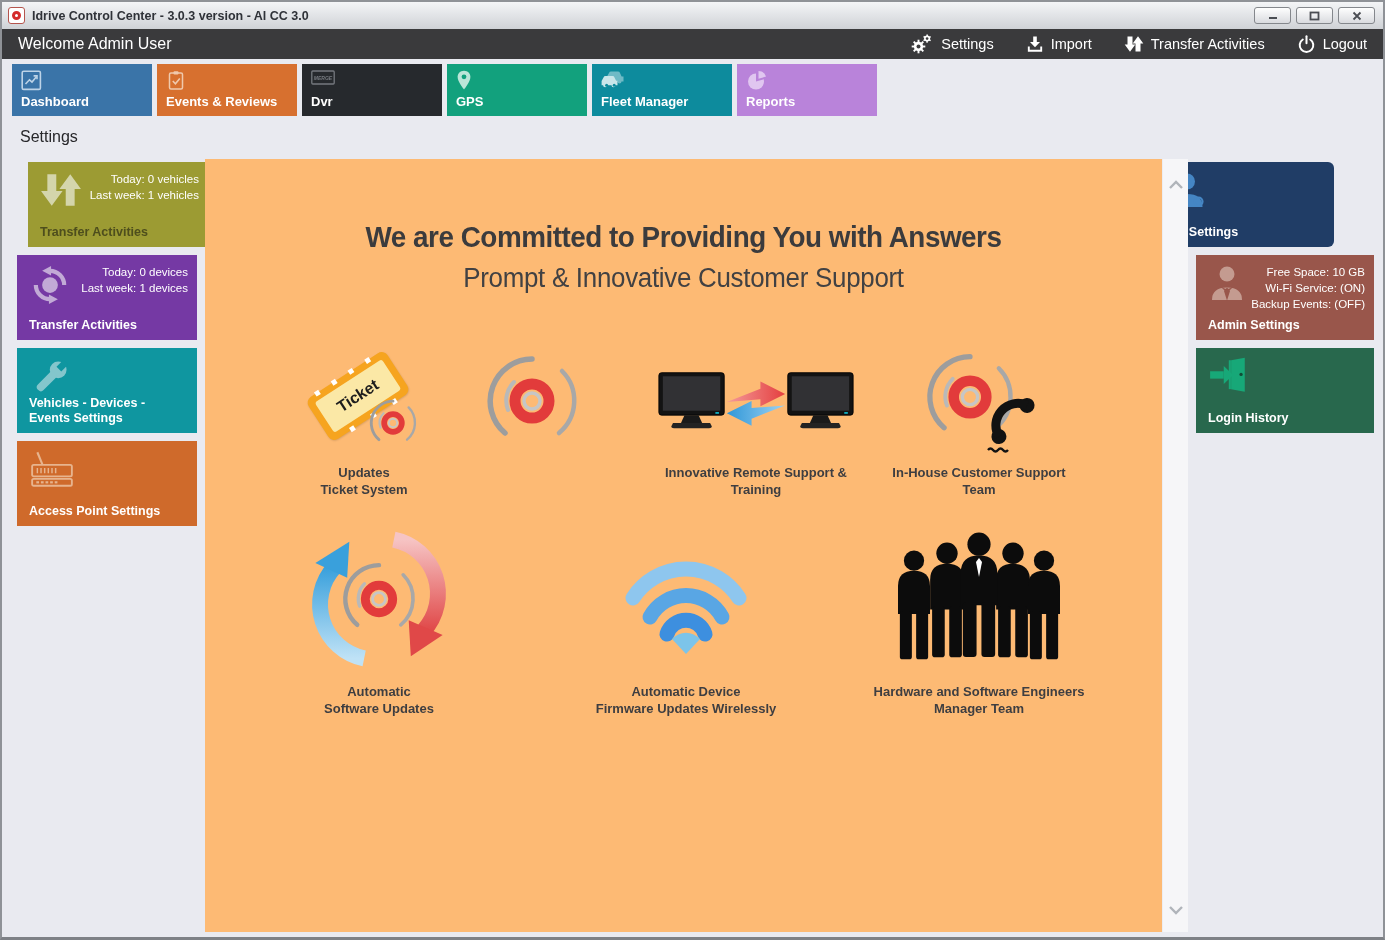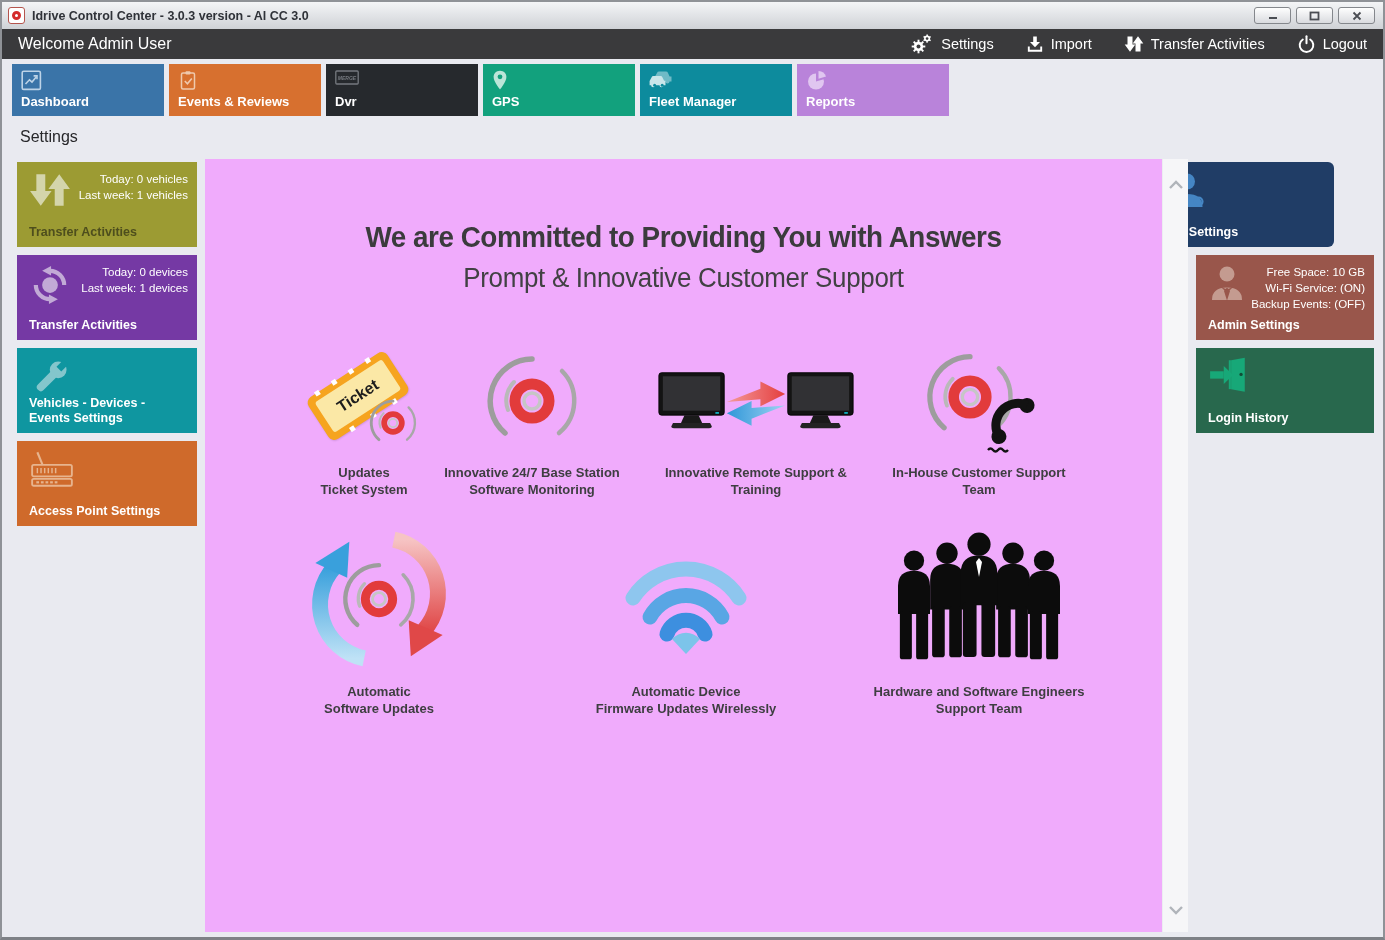--- a/index.html
+++ b/index.html
@@ -23,37 +23,37 @@
 
   
   .header { position:absolute; left:0; top:27px; right:0; height:30px; background:#3a3a3c;
             display:flex; align-items:center; padding:0 16px; color:#fff; }
   .welcome { font-size:16px; }
   .actions { margin-left:auto; display:flex; gap:32px; }
   .action { display:flex; align-items:center; gap:7px; font-size:14.5px; color:#fff; cursor:pointer; }
 
   
   .navrow { position:absolute; left:10px; top:62px; display:flex; gap:5px; }
-  .tile { position:relative; width:152px; height:52px; cursor:pointer; }
+  .tile { position:relative; width:140px; height:52px; cursor:pointer; }
   .tile .tico { position:absolute; left:9px; top:6px; opacity:.85; }
   .tile .tlabel { position:absolute; left:9px; bottom:7px; font-size:13px; font-weight:bold; color:#fff; }
 
   .page-heading { position:absolute; left:18px; top:126px; font-size:16px; color:#27272a; }
 
   
   .card { position:absolute; width:180px; height:85px; color:#fff; cursor:pointer; }
   .card.right { width:178px; }
   .card .cico { position:absolute; left:12px; top:9px; }
   .card .cstats { position:absolute; right:9px; top:9px; text-align:right; font-size:11.5px; line-height:16px; color:#fff; }
   .card .ctitle { position:absolute; left:12px; bottom:7px; font-size:12.5px; font-weight:bold; line-height:15px; }
   .card .ctitle.wrap { width:155px; }
   .card .ctitle.dark { color:#4e4e1d; }
 
   
-  .panel { position:absolute; left:203px; top:157px; width:983px; height:773px; background:#f0abfc; }
+  .panel { position:absolute; left:203px; top:157px; width:983px; height:773px; background:#fdba74; }
   .scrollbar { position:absolute; right:0; top:0; width:26px; height:100%; background:#f6f6f8;
                border-left:1px solid #ededf1; }
   .scroll-up, .scroll-down { position:absolute; left:5px; width:16px; height:12px; cursor:pointer; }
   .scroll-up { top:18px; } .scroll-down { bottom:18px; }
 
   .main-title { position:absolute; left:0; right:26px; top:62px; text-align:center;
                 font-size:29px; font-weight:bold; color:#3b3b3d; letter-spacing:-.5px; transform:scaleX(.96); }
   .main-subtitle { position:absolute; left:0; right:26px; top:104px; text-align:center;
                    font-size:27px; font-weight:400; color:#414143; letter-spacing:-.3px; transform:scaleX(.96); }
 
@@ -242,21 +242,21 @@
           <path d="M10 11.5 L10 2.5 A9 9 0 0 1 18.6 9 z" style="fill:var(--bg)"></path>
           <path d="M12.5 8.8 L12.5 1 A8 8 0 0 1 20 6.6 z" fill="#e7d2f4"></path>
           </svg>
       </span>
       <span class="tlabel">Reports</span>
     </div>
   </div>
 
   <div class="page-heading">Settings</div>
 
-  <div class="card" style="left: 15px; top: 160px; background: rgb(156, 155, 51); --bg: #9c9b33;">
+  <div class="card" style="left: 26px; top: 160px; background: rgb(156, 155, 51); --bg: #9c9b33;">
     <span class="cico">
       <svg width="42" height="38" viewBox="0 0 40 36">
         <polygon points="7,3 15.5,3 15.5,19 21.5,19 11.2,33 1,19 7,19" fill="#d4d5ab"></polygon>
         <polygon points="24.5,33 33,33 33,17 39,17 28.8,3 18.5,17 24.5,17" fill="#d4d5ab"></polygon>
         </svg>
     </span>
     <div class="cstats">
       <div>Today: 0 vehicles</div>
       <div>Last week: 1 vehicles</div>
     </div>
@@ -382,23 +382,20 @@
       <div class="flabel">
         <span>Updates</span><br><span>Ticket System</span>
       </div>
     </div>
 
     <div class="feat r1" style="left:207px; width:240px">
       <div class="fico">
         <svg width="100" height="100">
             <use href="#idrive-logo"></use>
           </svg>
-      </div>
-      <div class="flabel">
-        <span>Innovative 24/7 Base Station</span><br><span>Software Monitoring</span>
       </div>
     </div>
 
     <div class="feat r1" style="left:426px; width:250px">
       <div class="fico">
         <svg width="196" height="66" viewBox="0 0 222 74">
           <defs>
             <linearGradient id="gradRed" x1="0" y1="0" x2="1" y2="0">
               <stop offset="0" stop-color="#f49a9a"></stop>
                 <stop offset="1" stop-color="#e43f3f"></stop>
@@ -486,21 +483,21 @@
             <use href="#person-sil" x="2" y="18" width="44" height="112"></use>
             <use href="#person-sil" x="34" y="10" width="46" height="118"></use>
             <use href="#person-sil" x="100" y="10" width="46" height="118"></use>
             <use href="#person-sil" x="132" y="18" width="44" height="112"></use>
             <use href="#person-sil" x="64" y="0" width="50" height="128"></use>
           </g>
           <polygon points="89,26 92,30 89,45 86,30" fill="#fff"></polygon>
         </svg>
       </div>
       <div class="flabel">
-        <span>Hardware and Software Engineers</span><br><span>Support Team</span>
+        <span>Hardware and Software Engineers</span><br><span>Manager Team</span>
       </div>
     </div>
 
     <div class="scrollbar">
       <div class="scroll-up">
         <svg width="16" height="12">
           <path d="M2 9 L8 3 L14 9" stroke="#b0b4ba" stroke-width="2.4" fill="none"></path>
           </svg>
       </div>
       <div class="scroll-down">

